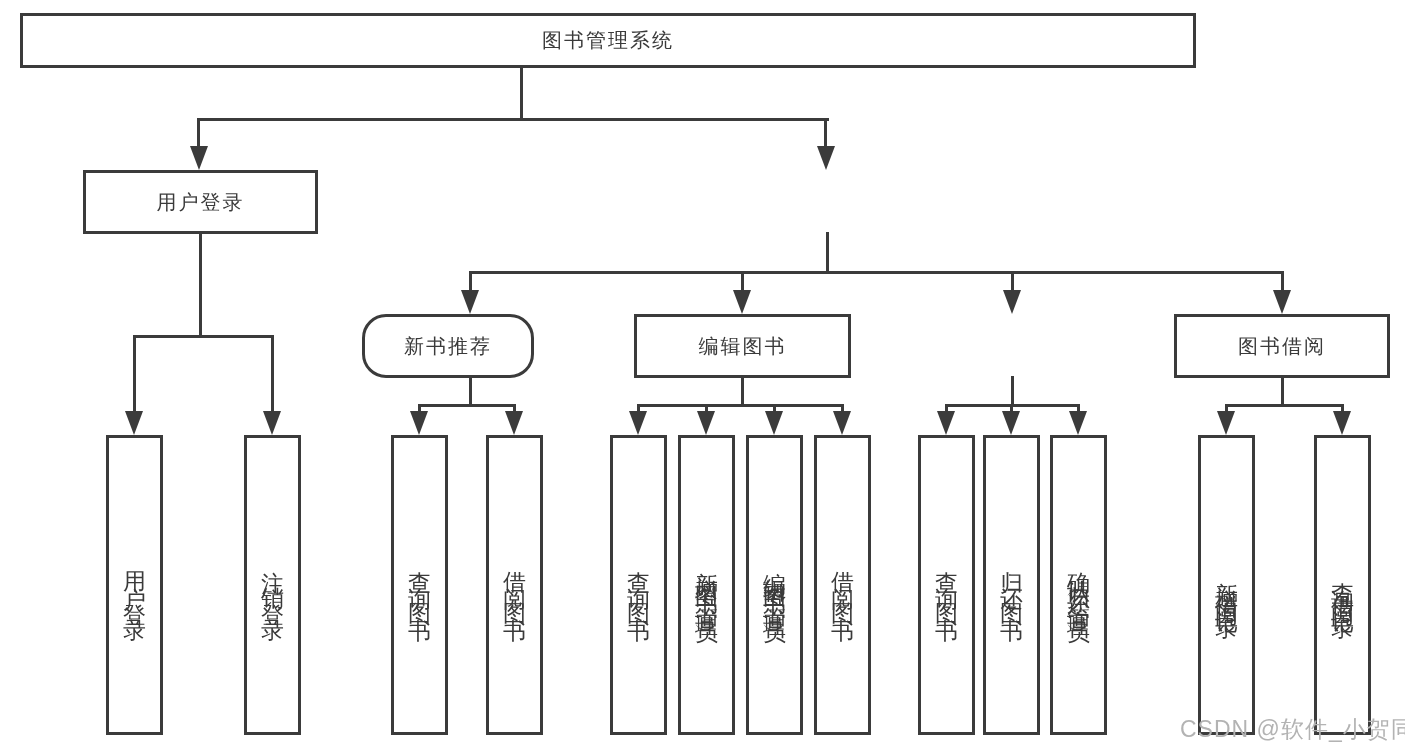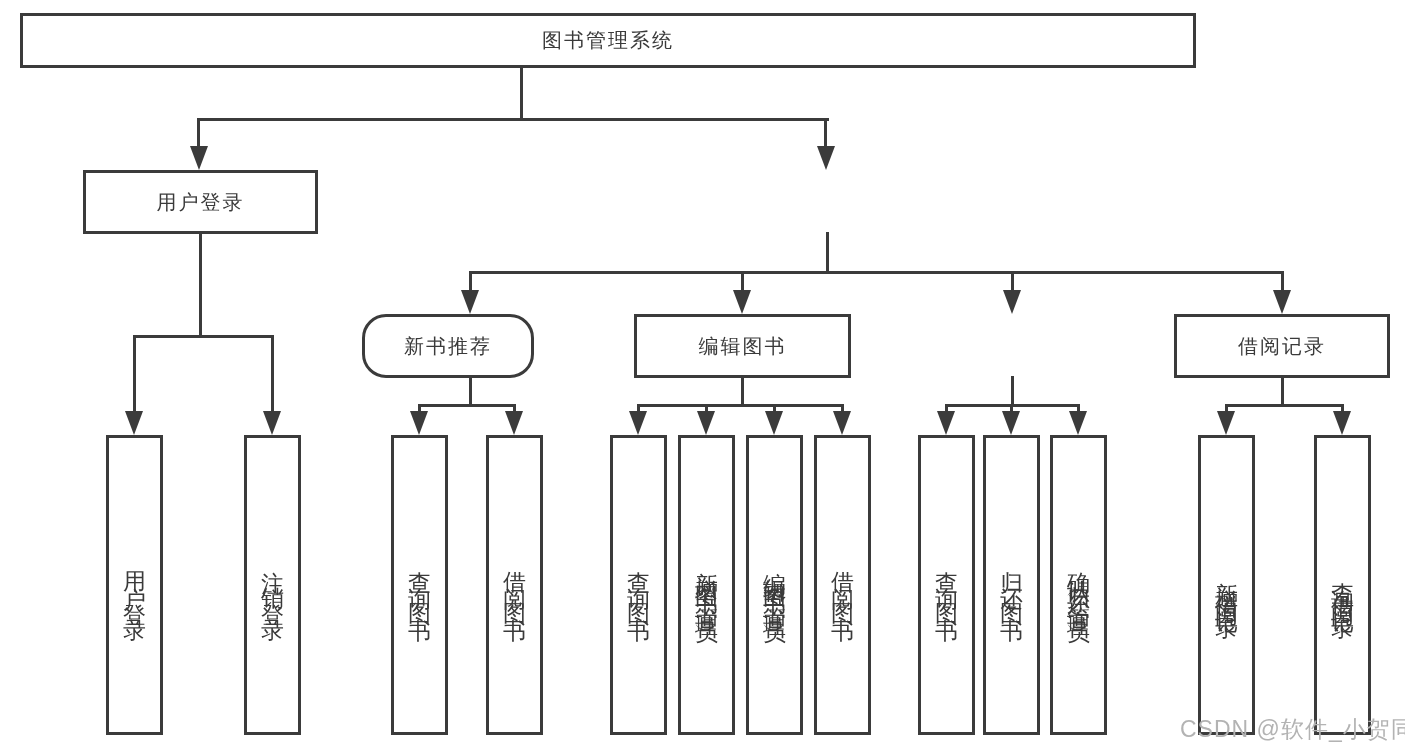--- a/index.html
+++ b/index.html
@@ -85,21 +85,21 @@
     <span class="lbl hlabel">用户登录</span>
   </div>
 
   <div class="box" style="left:362px; top:314px; width:172px; height:64px;border-radius:24px;">
     <span class="lbl hlabel">新书推荐</span>
   </div>
   <div class="box" style="left:634px; top:314px; width:217px; height:64px;">
     <span class="lbl hlabel">编辑图书</span>
   </div>
   <div class="box" style="left:1174px; top:314px; width:216px; height:64px;">
-    <span class="lbl hlabel">借阅记录</span>
+    <span class="lbl hlabel">图书借阅</span>
   </div>
 
   <div class="box" style="left:106px; top:435px; width:57px; height:300px;">
     <span class="lbl vlabel">用户登录</span>
   </div>
   <div class="box" style="left:244px; top:435px; width:57px; height:300px;">
     <span class="lbl vlabel">注销登录</span>
   </div>
 
   <div class="box" style="left:391px; top:435px; width:57px; height:300px;">

